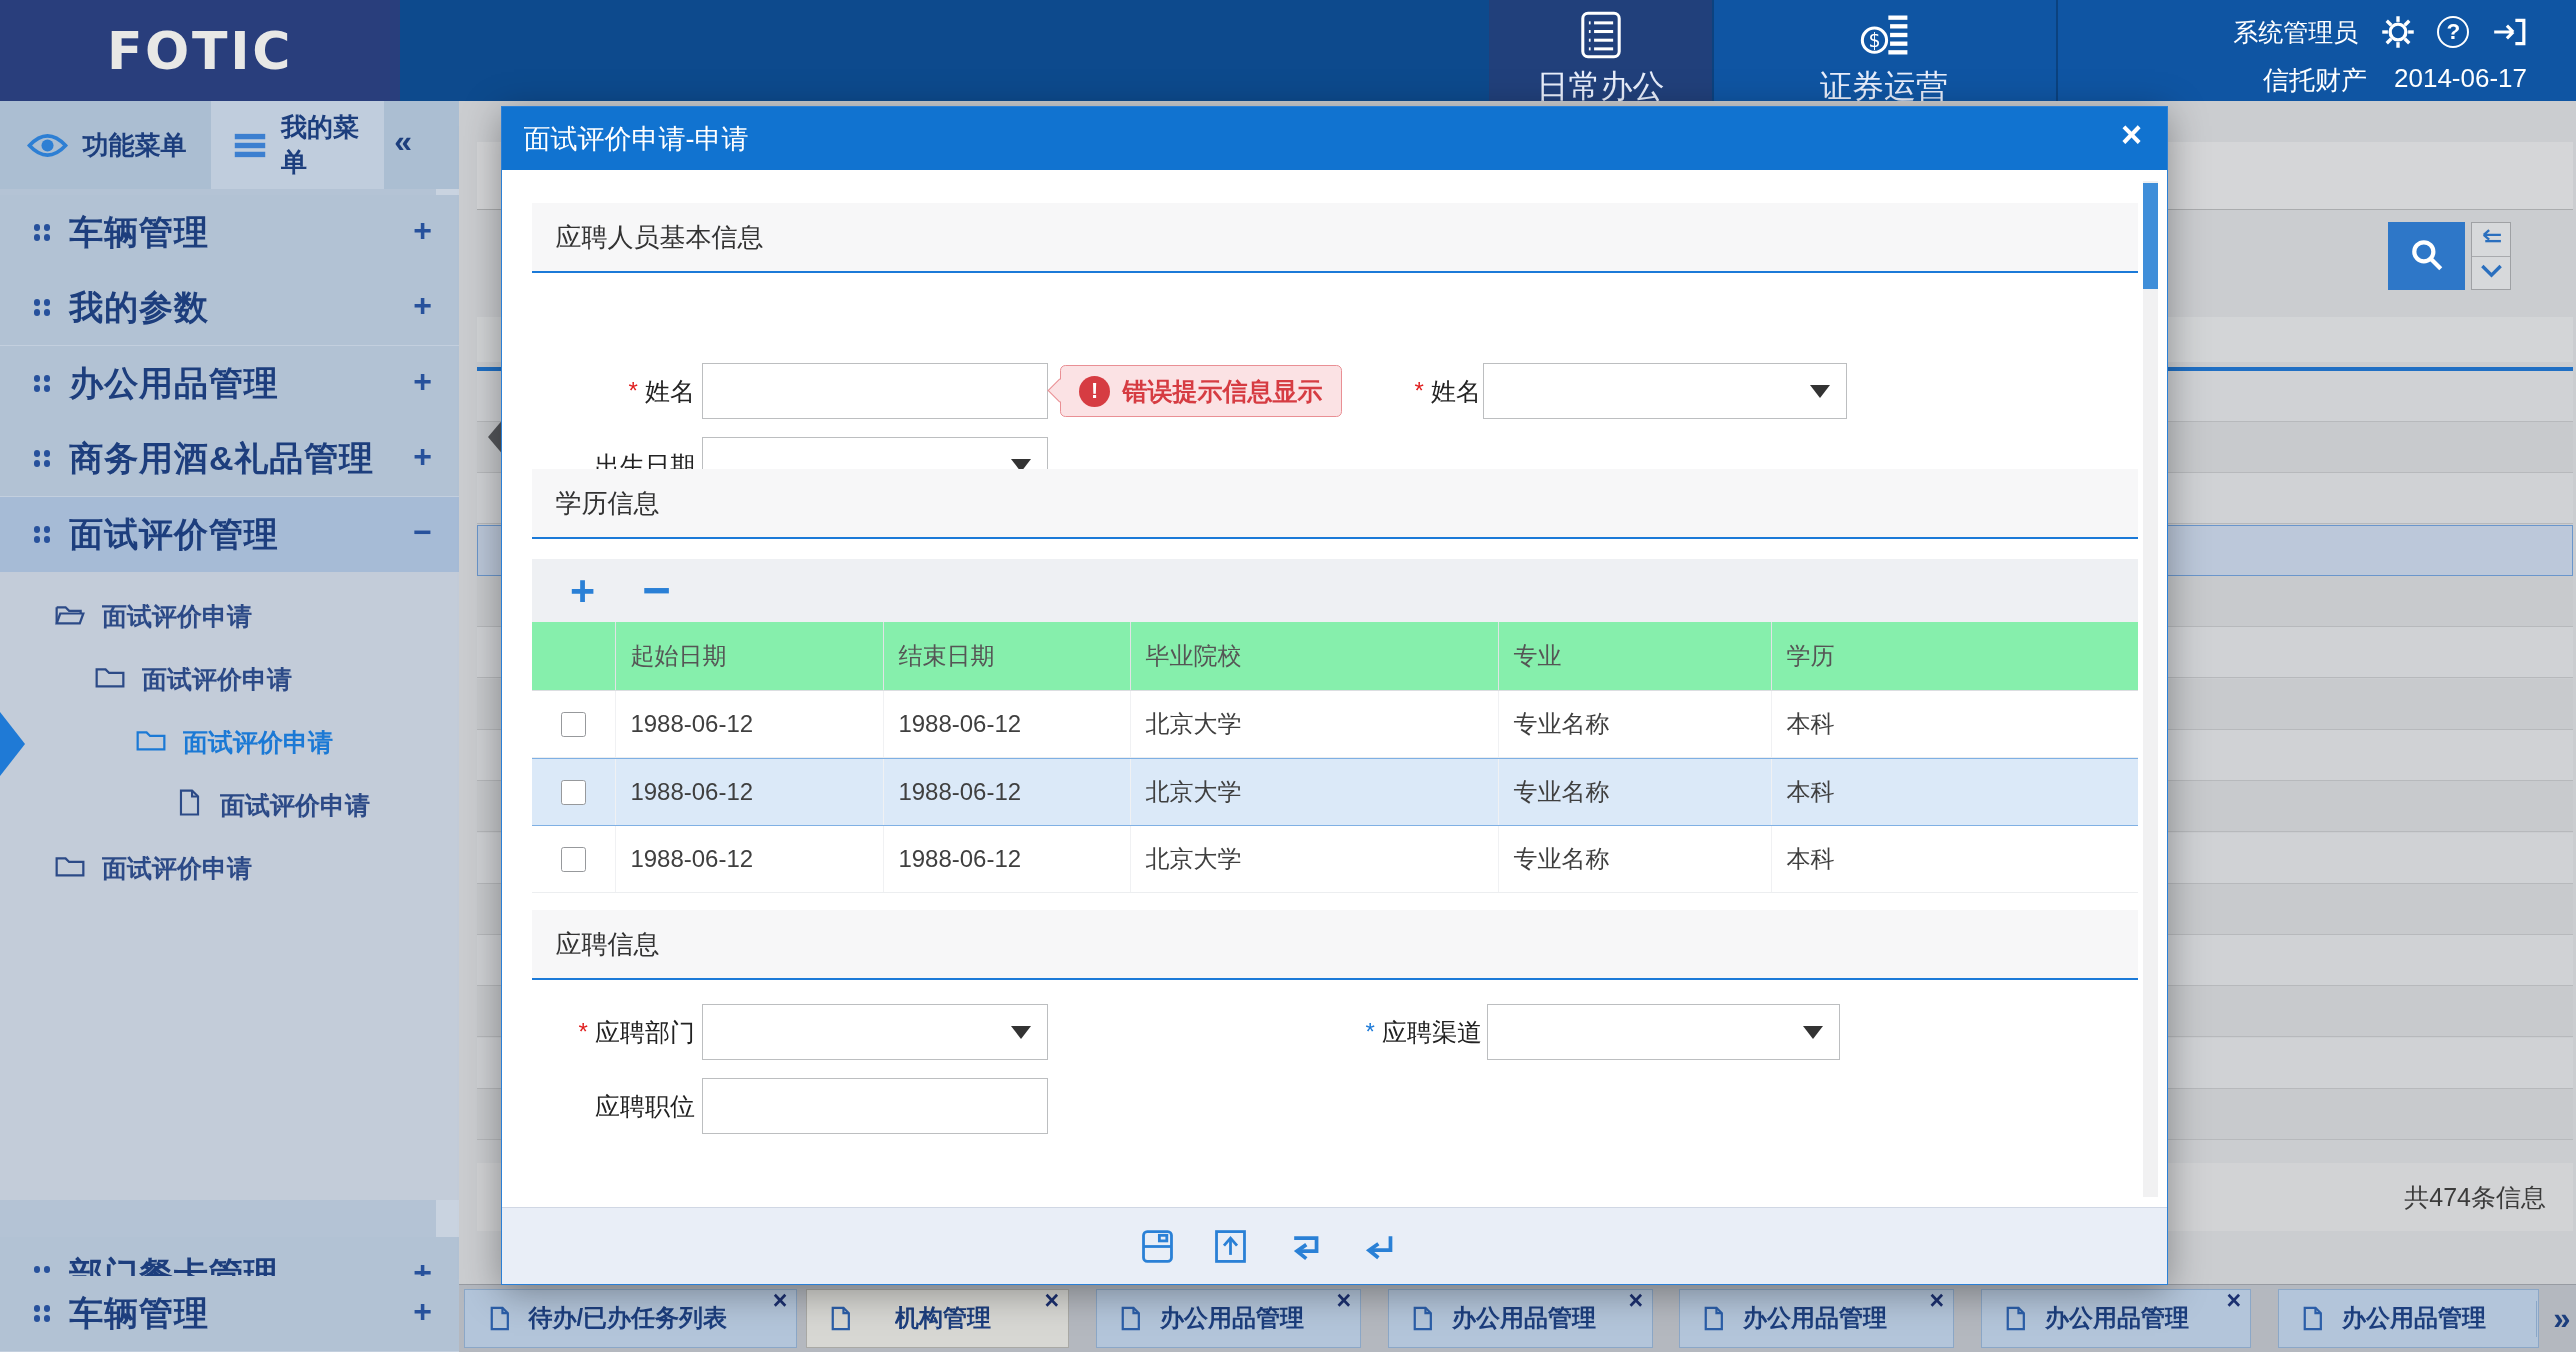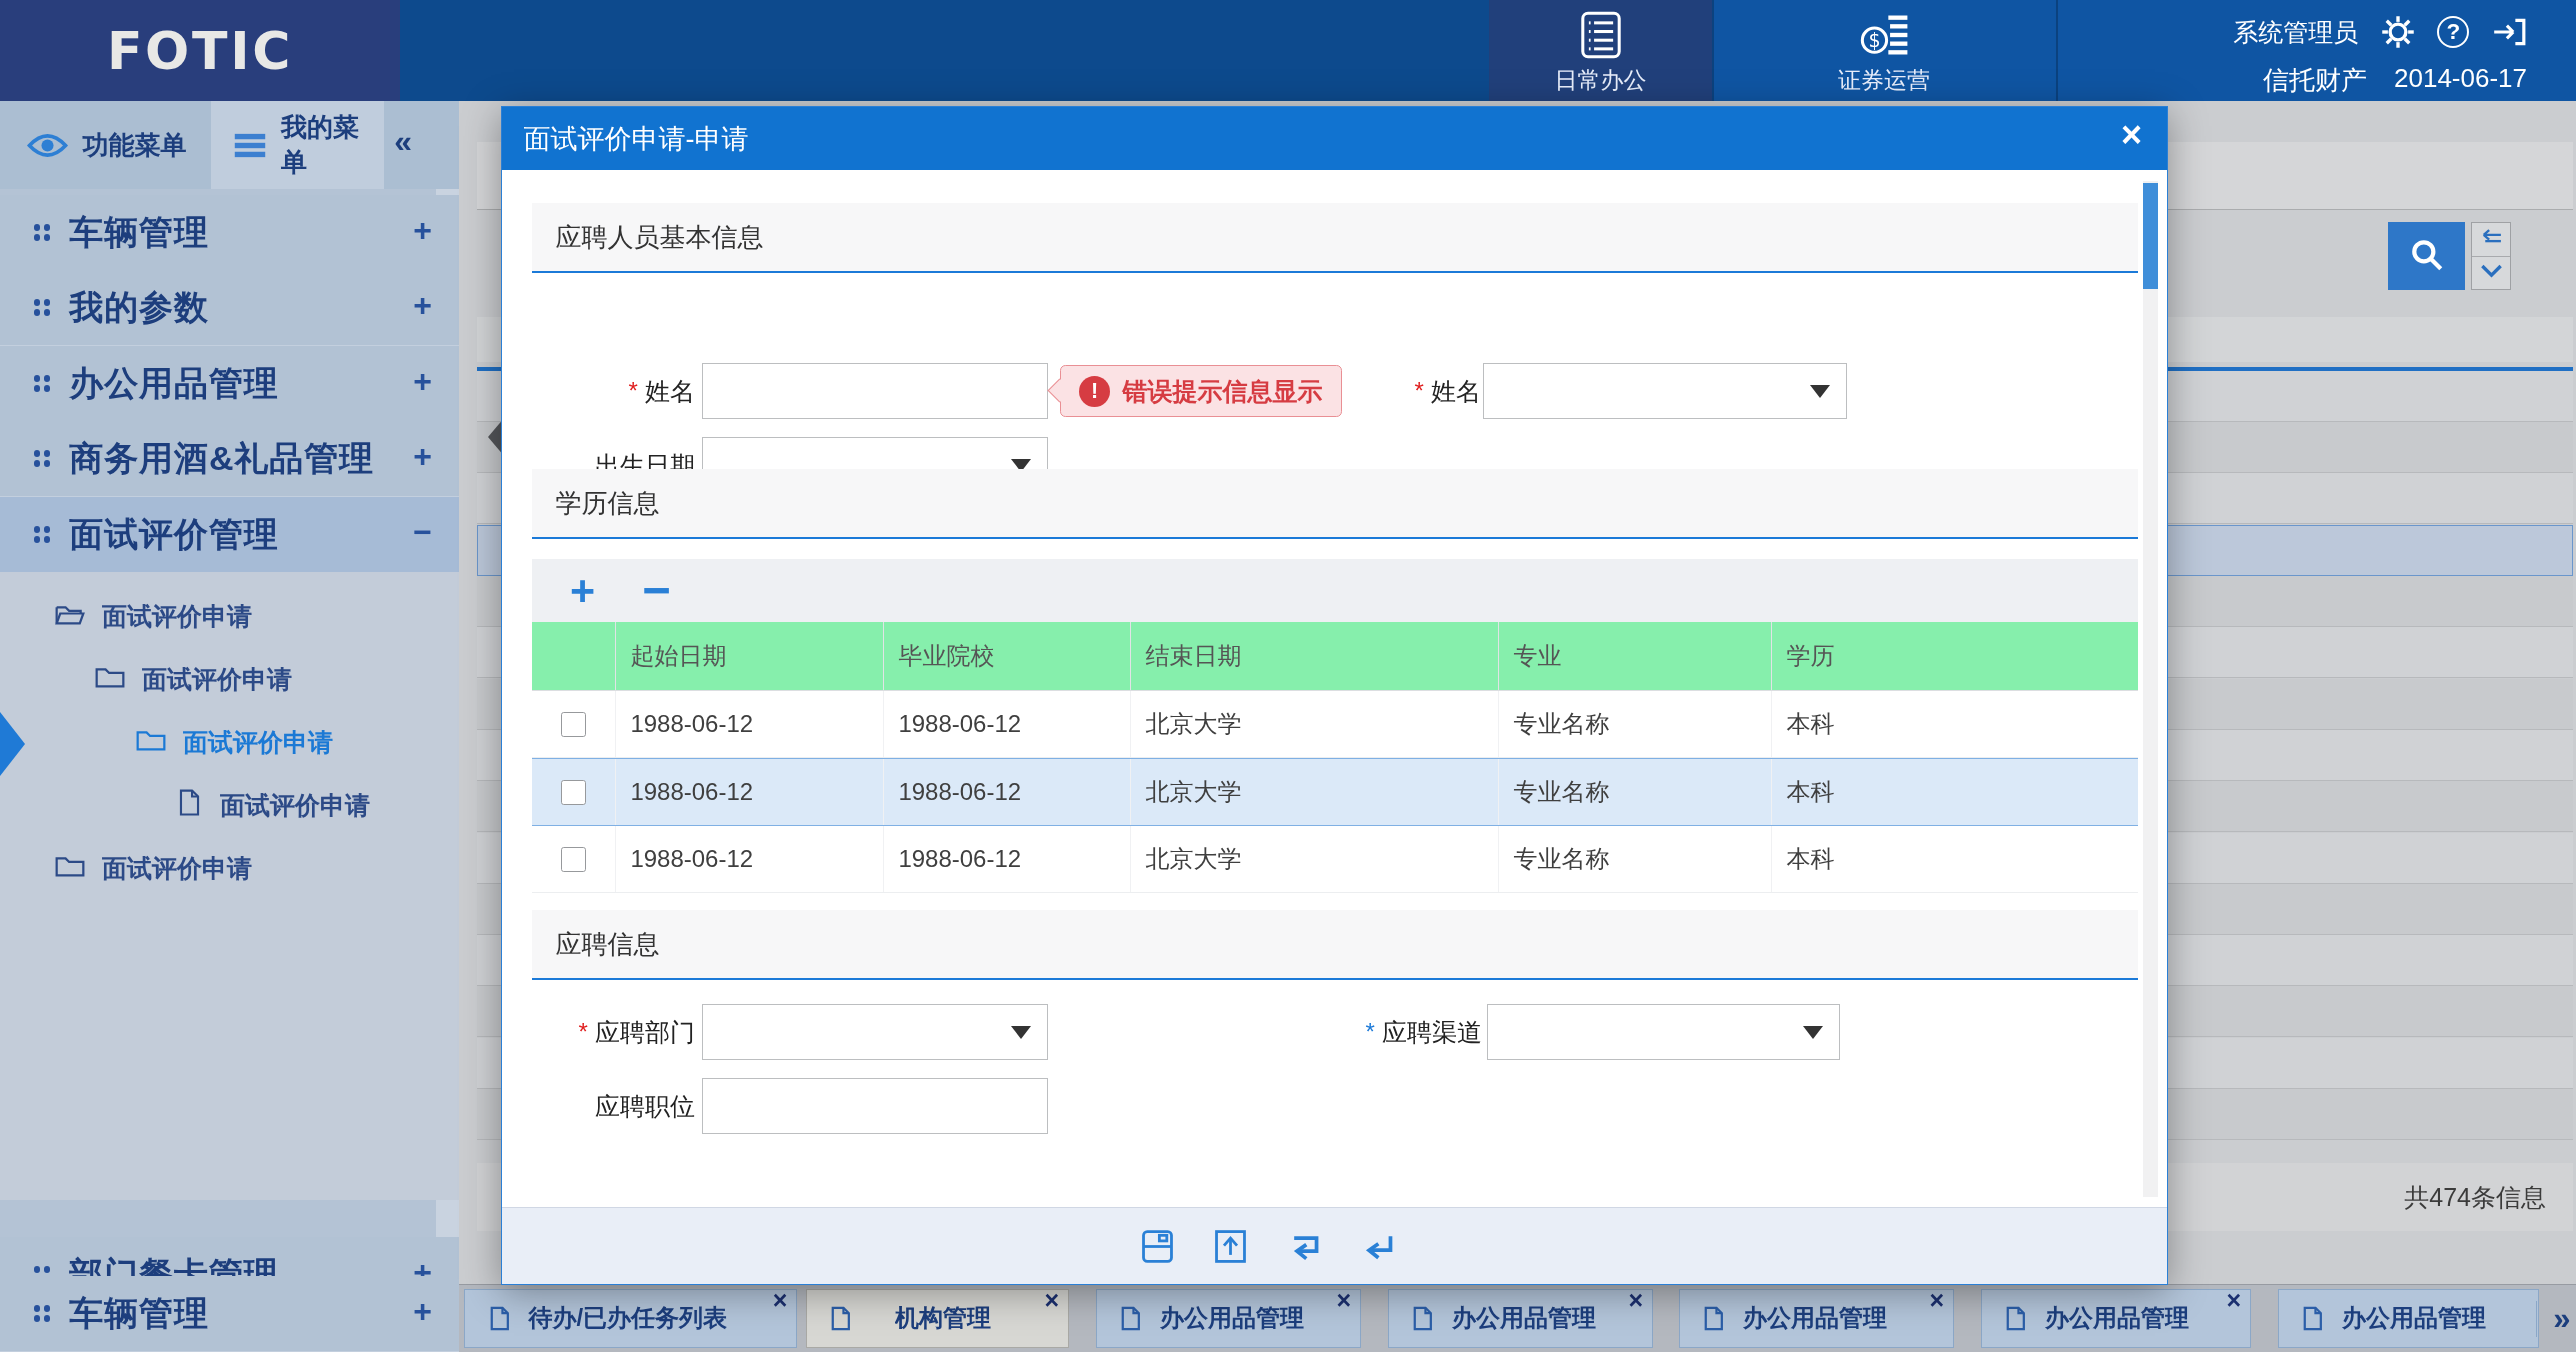--- a/index.html
+++ b/index.html
@@ -6,21 +6,21 @@
   #app{position:relative;width:2576px;height:1352px;overflow:hidden;
        font-family:"Liberation Sans","DejaVu Sans",sans-serif;background:#cbcdd0;}
 
   
   #topbar{position:absolute;left:0;top:0;width:2576px;height:101px;background:#0d4a8d;z-index:5;overflow:hidden;}
   #logoblock{position:absolute;left:0;top:0;width:400px;height:101px;background:#293e7c;display:flex;align-items:center;justify-content:center;}
   #logo{color:#e8e8e6;font-size:52px;font-weight:800;letter-spacing:2.7px;font-family:"DejaVu Sans",sans-serif;}
   #navzone{position:absolute;left:1489px;top:0;right:0;height:101px;background:#0f55a3;}
   .navtile{position:absolute;top:0;height:101px;display:flex;flex-direction:column;align-items:center;color:#fff;}
   .navtile .ticon{margin-top:9px;height:52px;display:flex;align-items:center;}
-  .navtile .tlabel{font-size:23px;margin-top:3.6px;color:#e8eefb;}
+  .navtile .tlabel{font-size:32px;margin-top:3.6px;color:#e8eefb;}
   .navtile.active{background:#21407b;}
   .navsep{position:absolute;top:0;width:1.8px;height:101px;background:rgba(0,0,0,0.22);}
   #usertop{position:absolute;top:14.4px;right:49px;display:flex;align-items:center;gap:21.6px;color:#fff;}
   #username{font-size:25px;}
   .hicon{display:flex;align-items:center;justify-content:center;}
   #helpicon{width:32px;height:32px;border:2.7px solid #fff;border-radius:50%;color:#fff;font-size:22.5px;font-weight:700;display:flex;align-items:center;justify-content:center;box-sizing:border-box;}
   #userbottom{position:absolute;top:63px;right:49px;display:flex;gap:27px;color:#fff;font-size:26px;}
 
   
   #sidebar{position:absolute;left:0;top:101px;width:459px;bottom:0;background:#b4c3d5;z-index:5;overflow:hidden;}
@@ -374,22 +374,22 @@
 
       <div id="ttool">
         <span id="tadd">+</span>
         <span id="trem">−</span>
       </div>
 
       <div id="mtable">
         <div class="thead">
           <div></div>
           <div>起始日期</div>
+          <div>结束日期</div>
           <div>毕业院校</div>
-          <div>结束日期</div>
           <div>专业</div>
           <div>学历</div>
         </div>
         <div class="trow">
           <div class="cbcell">
               <span class="cb"></span>
             </div>
           <div>1988-06-12</div>
           <div>1988-06-12</div>
           <div>北京大学</div>

